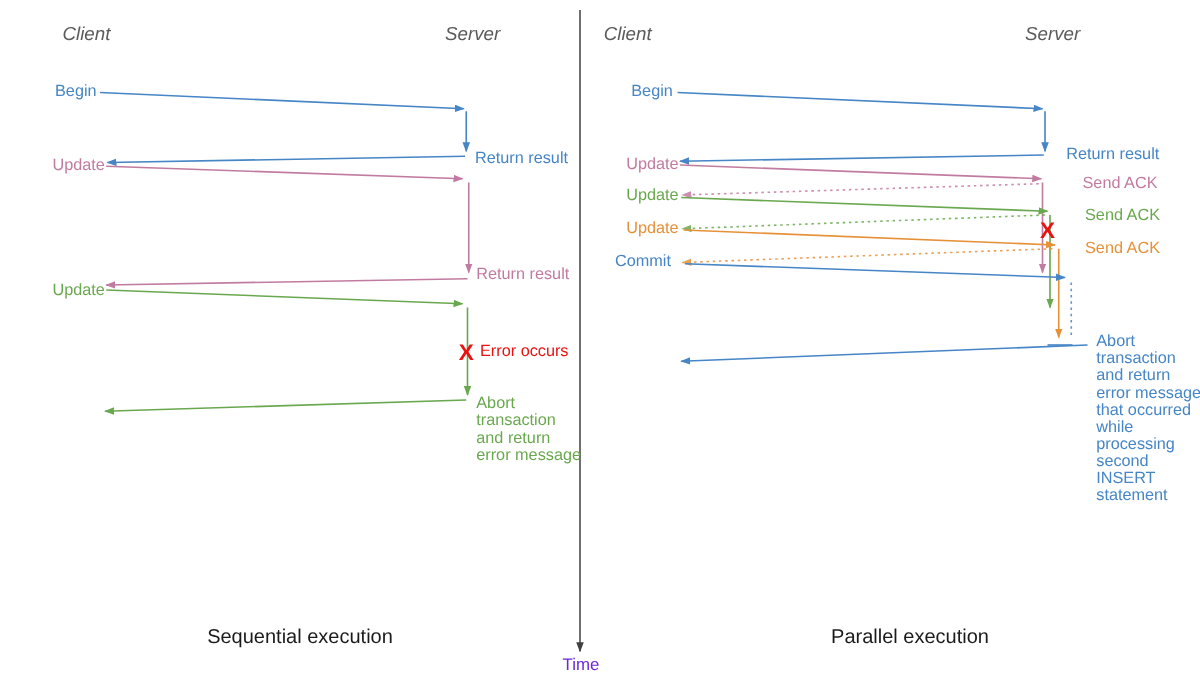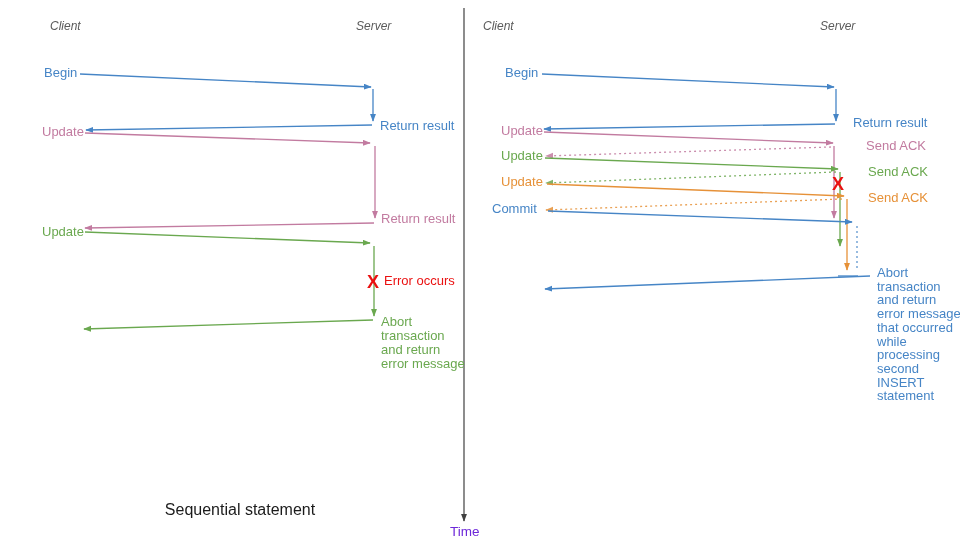--- a/index.html
+++ b/index.html
@@ -1,20 +1,20 @@
 <!DOCTYPE html>
 <html><head>
 <meta charset="utf-8">
 <style>
   html,body{margin:0;padding:0;background:#ffffff;}
   body{width:960px;height:540px;position:relative;overflow:hidden;
        font-family:"Liberation Sans","DejaVu Sans",sans-serif;}
   #stage{position:relative;width:960px;height:540px;}
   #diagram-svg{position:absolute;left:0;top:0;}
-  .hdr{position:absolute;font-size:12px;font-style:italic;color:#5b5b5b;white-space:nowrap;}
+  .hdr{position:absolute;font-size:15px;font-style:italic;color:#5b5b5b;white-space:nowrap;}
   .panel-title{position:absolute;font-size:16px;color:#1b1b1b;white-space:nowrap;transform:translateX(-50%);}
   .time-label{position:absolute;font-size:13.5px;color:#6d28d9;white-space:nowrap;}
 </style>
 </head>
 <body>
 
 <div id="stage">
   <svg id="diagram-svg" width="960" height="540" viewBox="0 0 960 540">
       <defs>
         <marker id="arr-blue" markerWidth="9" markerHeight="7" refX="7.2" refY="3" orient="auto" markerUnits="userSpaceOnUse">
@@ -93,16 +93,17 @@
       <text x="877" y="400.3" fill="#4685c6" font-size="13px">statement</text>
       <text x="367" y="288" fill="#ea1111" font-size="18px" font-weight="bold">X</text>
       <text x="832" y="190" fill="#ea1111" font-size="18px" font-weight="bold">X</text>
     </svg>
 
   <div class="hdr" style="left:50px;top:19px">Client</div>
   <div class="hdr" style="left:356px;top:19px">Server</div>
   <div class="hdr" style="left:483px;top:19px">Client</div>
   <div class="hdr" style="left:820px;top:19px">Server</div>
 
-  <div class="panel-title" style="left:240px;top:501px">Sequential statement</div>
+  <div class="panel-title" style="left:240px;top:501px">Sequential execution</div>
+  <div class="panel-title" style="left:728px;top:501px">Parallel execution</div>
 
   <div class="time-label" style="left:450px;top:524px">Time</div>
 </div>
 
 </body></html>

